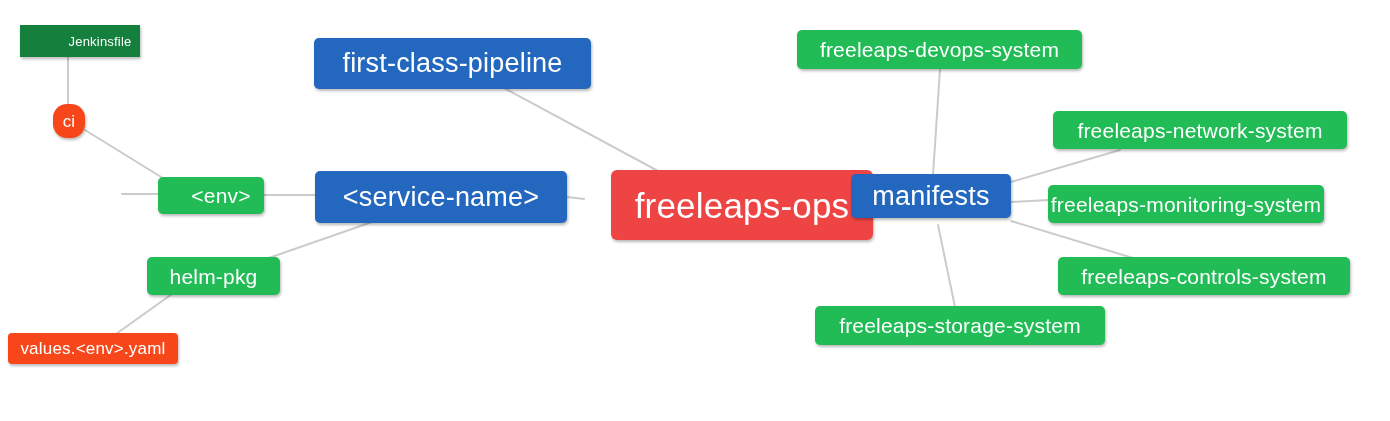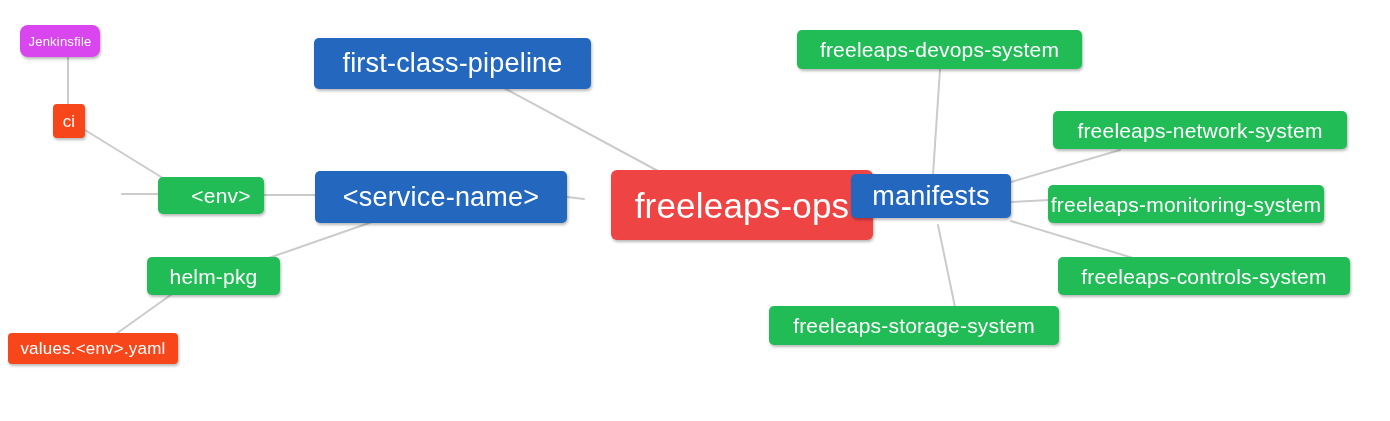--- a/index.html
+++ b/index.html
@@ -22,21 +22,21 @@
     box-shadow: 1px 2px 3px rgba(0,0,0,0.28);
     white-space: nowrap;
     line-height: 1;
     letter-spacing: 0.2px;
     cursor: default;
     z-index: 2;
   }
   .blue  { background: #2368BE; }
   .green { background: #21BC56; }
   .red   { background: #F7471A; border-radius: 4px; }
-  .amber { background: #d946ef; border-radius: 8px; }
+  .amber { background: #15803d; border-radius: 0; padding-left: 40px; }
   .dark  { background: #ef4444; border-radius: 6px; margin-left: 28px; }
 </style>
 </head>
 <body>
 
 <div class="canvas">
 
   <svg class="edges" viewBox="0 0 1390 421" stroke="#CBCBCB" stroke-width="2" stroke-linecap="round">
     <line x1="68" y1="57" x2="68" y2="107"></line>
     <line x1="85" y1="130" x2="166" y2="180"></line>
@@ -49,21 +49,21 @@
     <line x1="844" y1="203" x2="852" y2="203"></line>
     <line x1="933" y1="175" x2="940" y2="69"></line>
     <line x1="1011" y1="182" x2="1120" y2="150"></line>
     <line x1="1011" y1="202" x2="1049" y2="200"></line>
     <line x1="1011" y1="221" x2="1133" y2="258"></line>
     <line x1="938" y1="225" x2="955" y2="307"></line>
   </svg>
 
   <div class="node amber" style="left:20px;   top:25px;  width:80px;  height:32px; font-size:13px;">Jenkinsfile</div>
 
-  <div class="node red" style="left:53px;   top:104px; width:32px;  height:34px; font-size:17px;">ci</div>
+  <div class="node red" style="left:53px;   top:104px; width:32px;  height:34px; font-size:17px;border-radius:14px;">ci</div>
 
 
   <div class="node green" style="left:158px;  top:177px; width:86px;  height:37px; font-size:21px;padding-left:20px;">&lt;env&gt;</div>
 
   <div class="node green" style="left:147px;  top:257px; width:133px; height:38px; font-size:21px;">helm-pkg</div>
 
   <div class="node red" style="left:8px;    top:333px; width:170px; height:31px; font-size:17px;">values.&lt;env&gt;.yaml</div>
 
   <div class="node blue" style="left:314px;  top:38px;  width:277px; height:51px; font-size:27px;">first-class-pipeline</div>
 
@@ -74,15 +74,15 @@
   <div class="node blue" style="left:851px;  top:174px; width:160px; height:44px; font-size:27px;">manifests</div>
 
   <div class="node green" style="left:797px;  top:30px;  width:285px; height:39px; font-size:21px;">freeleaps-devops-system</div>
 
   <div class="node green" style="left:1053px; top:111px; width:294px; height:38px; font-size:21px;">freeleaps-network-system</div>
 
   <div class="node green" style="left:1048px; top:185px; width:276px; height:38px; font-size:21px;">freeleaps-monitoring-system</div>
 
   <div class="node green" style="left:1058px; top:257px; width:292px; height:38px; font-size:21px;">freeleaps-controls-system</div>
 
-  <div class="node green" style="left:769px;  top:306px; width:290px; height:39px; font-size:21px;">freeleaps-storage-system</div>
+  <div class="node green" style="left:815px;  top:306px; width:290px; height:39px; font-size:21px;">freeleaps-storage-system</div>
 
 </div>
 
 </body></html>

